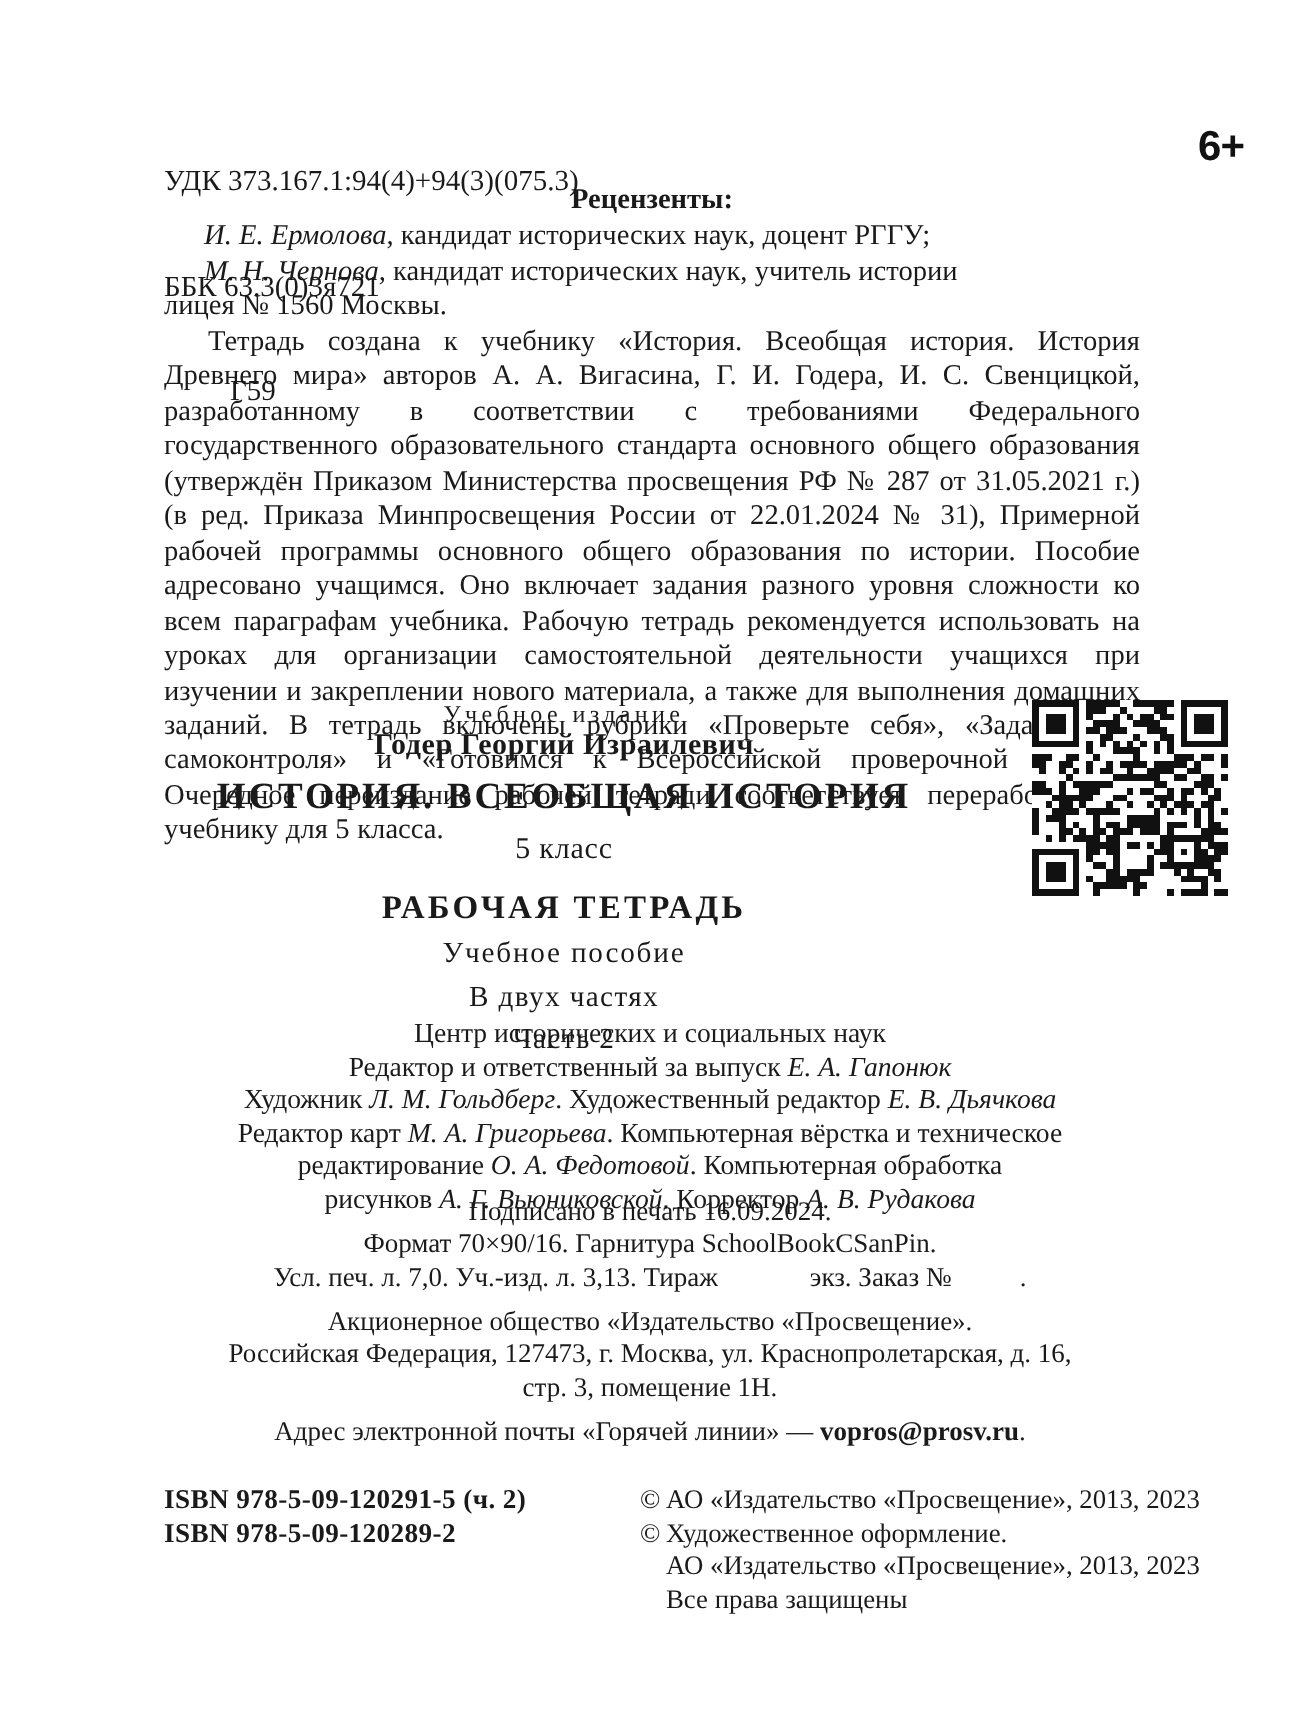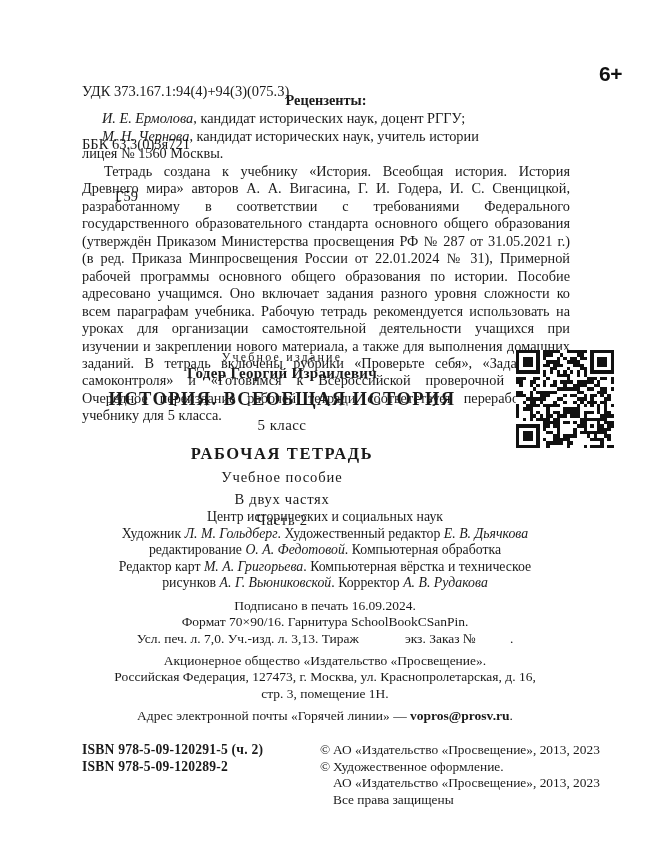--- a/index.html
+++ b/index.html
@@ -250,23 +250,24 @@
     <svg id="qr-svg" width="98" height="98" viewBox="0 0 29 29" shape-rendering="crispEdges">
       <rect width="29" height="29" fill="#ffffff"></rect>
       <g id="qr-modules" fill="#111111">
           <path d="M0 0h1v1h-1zM1 0h1v1h-1zM2 0h1v1h-1zM3 0h1v1h-1zM4 0h1v1h-1zM5 0h1v1h-1zM6 0h1v1h-1zM8 0h1v1h-1zM9 0h1v1h-1zM10 0h1v1h-1zM11 0h1v1h-1zM12 0h1v1h-1zM15 0h1v1h-1zM16 0h1v1h-1zM17 0h1v1h-1zM18 0h1v1h-1zM19 0h1v1h-1zM20 0h1v1h-1zM22 0h1v1h-1zM23 0h1v1h-1zM24 0h1v1h-1zM25 0h1v1h-1zM26 0h1v1h-1zM27 0h1v1h-1zM28 0h1v1h-1zM0 1h1v1h-1zM6 1h1v1h-1zM8 1h1v1h-1zM9 1h1v1h-1zM10 1h1v1h-1zM13 1h1v1h-1zM18 1h1v1h-1zM19 1h1v1h-1zM22 1h1v1h-1zM28 1h1v1h-1zM0 2h1v1h-1zM2 2h1v1h-1zM3 2h1v1h-1zM4 2h1v1h-1zM6 2h1v1h-1zM8 2h1v1h-1zM12 2h1v1h-1zM14 2h1v1h-1zM16 2h1v1h-1zM17 2h1v1h-1zM19 2h1v1h-1zM20 2h1v1h-1zM22 2h1v1h-1zM24 2h1v1h-1zM25 2h1v1h-1zM26 2h1v1h-1zM28 2h1v1h-1zM0 3h1v1h-1zM2 3h1v1h-1zM3 3h1v1h-1zM4 3h1v1h-1zM6 3h1v1h-1zM9 3h1v1h-1zM10 3h1v1h-1zM11 3h1v1h-1zM12 3h1v1h-1zM15 3h1v1h-1zM16 3h1v1h-1zM17 3h1v1h-1zM18 3h1v1h-1zM22 3h1v1h-1zM24 3h1v1h-1zM25 3h1v1h-1zM26 3h1v1h-1zM28 3h1v1h-1zM0 4h1v1h-1zM2 4h1v1h-1zM3 4h1v1h-1zM4 4h1v1h-1zM6 4h1v1h-1zM8 4h1v1h-1zM9 4h1v1h-1zM11 4h1v1h-1zM12 4h1v1h-1zM13 4h1v1h-1zM17 4h1v1h-1zM18 4h1v1h-1zM19 4h1v1h-1zM22 4h1v1h-1zM24 4h1v1h-1zM25 4h1v1h-1zM26 4h1v1h-1zM28 4h1v1h-1zM0 5h1v1h-1zM6 5h1v1h-1zM10 5h1v1h-1zM11 5h1v1h-1zM15 5h1v1h-1zM19 5h1v1h-1zM20 5h1v1h-1zM22 5h1v1h-1zM28 5h1v1h-1zM0 6h1v1h-1zM1 6h1v1h-1zM2 6h1v1h-1zM3 6h1v1h-1zM4 6h1v1h-1zM5 6h1v1h-1zM6 6h1v1h-1zM8 6h1v1h-1zM10 6h1v1h-1zM12 6h1v1h-1zM14 6h1v1h-1zM16 6h1v1h-1zM18 6h1v1h-1zM20 6h1v1h-1zM22 6h1v1h-1zM23 6h1v1h-1zM24 6h1v1h-1zM25 6h1v1h-1zM26 6h1v1h-1zM27 6h1v1h-1zM28 6h1v1h-1zM8 7h1v1h-1zM12 7h1v1h-1zM13 7h1v1h-1zM14 7h1v1h-1zM15 7h1v1h-1zM18 7h1v1h-1zM20 7h1v1h-1zM0 8h1v1h-1zM1 8h1v1h-1zM2 8h1v1h-1zM5 8h1v1h-1zM6 8h1v1h-1zM9 8h1v1h-1zM15 8h1v1h-1zM21 8h1v1h-1zM22 8h1v1h-1zM23 8h1v1h-1zM25 8h1v1h-1zM26 8h1v1h-1zM28 8h1v1h-1zM0 9h1v1h-1zM1 9h1v1h-1zM4 9h1v1h-1zM5 9h1v1h-1zM8 9h1v1h-1zM11 9h1v1h-1zM13 9h1v1h-1zM14 9h1v1h-1zM15 9h1v1h-1zM16 9h1v1h-1zM18 9h1v1h-1zM19 9h1v1h-1zM20 9h1v1h-1zM21 9h1v1h-1zM22 9h1v1h-1zM24 9h1v1h-1zM28 9h1v1h-1zM1 10h1v1h-1zM4 10h1v1h-1zM6 10h1v1h-1zM8 10h1v1h-1zM10 10h1v1h-1zM11 10h1v1h-1zM14 10h1v1h-1zM17 10h1v1h-1zM18 10h1v1h-1zM19 10h1v1h-1zM20 10h1v1h-1zM23 10h1v1h-1zM24 10h1v1h-1zM5 11h1v1h-1zM12 11h1v1h-1zM13 11h1v1h-1zM14 11h1v1h-1zM15 11h1v1h-1zM16 11h1v1h-1zM17 11h1v1h-1zM18 11h1v1h-1zM21 11h1v1h-1zM22 11h1v1h-1zM25 11h1v1h-1zM26 11h1v1h-1zM28 11h1v1h-1zM0 12h1v1h-1zM1 12h1v1h-1zM4 12h1v1h-1zM6 12h1v1h-1zM7 12h1v1h-1zM8 12h1v1h-1zM9 12h1v1h-1zM10 12h1v1h-1zM11 12h1v1h-1zM18 12h1v1h-1zM19 12h1v1h-1zM24 12h1v1h-1zM25 12h1v1h-1zM26 12h1v1h-1zM0 13h1v1h-1zM1 13h1v1h-1zM2 13h1v1h-1zM4 13h1v1h-1zM7 13h1v1h-1zM8 13h1v1h-1zM9 13h1v1h-1zM14 13h1v1h-1zM16 13h1v1h-1zM17 13h1v1h-1zM20 13h1v1h-1zM22 13h1v1h-1zM23 13h1v1h-1zM25 13h1v1h-1zM27 13h1v1h-1zM3 14h1v1h-1zM4 14h1v1h-1zM5 14h1v1h-1zM6 14h1v1h-1zM7 14h1v1h-1zM8 14h1v1h-1zM12 14h1v1h-1zM13 14h1v1h-1zM18 14h1v1h-1zM19 14h1v1h-1zM20 14h1v1h-1zM22 14h1v1h-1zM26 14h1v1h-1zM27 14h1v1h-1zM2 15h1v1h-1zM4 15h1v1h-1zM5 15h1v1h-1zM7 15h1v1h-1zM11 15h1v1h-1zM14 15h1v1h-1zM17 15h1v1h-1zM19 15h1v1h-1zM21 15h1v1h-1zM22 15h1v1h-1zM23 15h1v1h-1zM25 15h1v1h-1zM26 15h1v1h-1zM0 16h1v1h-1zM3 16h1v1h-1zM4 16h1v1h-1zM5 16h1v1h-1zM6 16h1v1h-1zM8 16h1v1h-1zM9 16h1v1h-1zM10 16h1v1h-1zM11 16h1v1h-1zM12 16h1v1h-1zM18 16h1v1h-1zM20 16h1v1h-1zM22 16h1v1h-1zM24 16h1v1h-1zM26 16h1v1h-1zM28 16h1v1h-1zM0 17h1v1h-1zM2 17h1v1h-1zM3 17h1v1h-1zM4 17h1v1h-1zM9 17h1v1h-1zM14 17h1v1h-1zM15 17h1v1h-1zM16 17h1v1h-1zM17 17h1v1h-1zM18 17h1v1h-1zM24 17h1v1h-1zM26 17h1v1h-1zM0 18h1v1h-1zM4 18h1v1h-1zM6 18h1v1h-1zM9 18h1v1h-1zM11 18h1v1h-1zM12 18h1v1h-1zM14 18h1v1h-1zM15 18h1v1h-1zM16 18h1v1h-1zM17 18h1v1h-1zM18 18h1v1h-1zM20 18h1v1h-1zM21 18h1v1h-1zM22 18h1v1h-1zM24 18h1v1h-1zM26 18h1v1h-1zM27 18h1v1h-1zM0 19h1v1h-1zM4 19h1v1h-1zM5 19h1v1h-1zM7 19h1v1h-1zM9 19h1v1h-1zM10 19h1v1h-1zM12 19h1v1h-1zM13 19h1v1h-1zM14 19h1v1h-1zM16 19h1v1h-1zM17 19h1v1h-1zM18 19h1v1h-1zM20 19h1v1h-1zM25 19h1v1h-1zM26 19h1v1h-1zM27 19h1v1h-1zM28 19h1v1h-1zM2 20h1v1h-1zM4 20h1v1h-1zM6 20h1v1h-1zM7 20h1v1h-1zM8 20h1v1h-1zM9 20h1v1h-1zM11 20h1v1h-1zM12 20h1v1h-1zM19 20h1v1h-1zM20 20h1v1h-1zM21 20h1v1h-1zM22 20h1v1h-1zM23 20h1v1h-1zM24 20h1v1h-1zM25 20h1v1h-1zM26 20h1v1h-1zM8 21h1v1h-1zM9 21h1v1h-1zM10 21h1v1h-1zM11 21h1v1h-1zM12 21h1v1h-1zM14 21h1v1h-1zM15 21h1v1h-1zM17 21h1v1h-1zM19 21h1v1h-1zM20 21h1v1h-1zM24 21h1v1h-1zM26 21h1v1h-1zM27 21h1v1h-1zM28 21h1v1h-1zM0 22h1v1h-1zM1 22h1v1h-1zM2 22h1v1h-1zM3 22h1v1h-1zM4 22h1v1h-1zM5 22h1v1h-1zM6 22h1v1h-1zM8 22h1v1h-1zM9 22h1v1h-1zM11 22h1v1h-1zM12 22h1v1h-1zM18 22h1v1h-1zM19 22h1v1h-1zM20 22h1v1h-1zM22 22h1v1h-1zM24 22h1v1h-1zM25 22h1v1h-1zM27 22h1v1h-1zM28 22h1v1h-1zM0 23h1v1h-1zM6 23h1v1h-1zM8 23h1v1h-1zM12 23h1v1h-1zM17 23h1v1h-1zM20 23h1v1h-1zM24 23h1v1h-1zM25 23h1v1h-1zM26 23h1v1h-1zM27 23h1v1h-1zM0 24h1v1h-1zM2 24h1v1h-1zM3 24h1v1h-1zM4 24h1v1h-1zM6 24h1v1h-1zM9 24h1v1h-1zM10 24h1v1h-1zM12 24h1v1h-1zM17 24h1v1h-1zM19 24h1v1h-1zM20 24h1v1h-1zM21 24h1v1h-1zM22 24h1v1h-1zM23 24h1v1h-1zM24 24h1v1h-1zM25 24h1v1h-1zM26 24h1v1h-1zM0 25h1v1h-1zM2 25h1v1h-1zM3 25h1v1h-1zM4 25h1v1h-1zM6 25h1v1h-1zM11 25h1v1h-1zM12 25h1v1h-1zM14 25h1v1h-1zM15 25h1v1h-1zM16 25h1v1h-1zM17 25h1v1h-1zM21 25h1v1h-1zM23 25h1v1h-1zM26 25h1v1h-1zM27 25h1v1h-1zM0 26h1v1h-1zM2 26h1v1h-1zM3 26h1v1h-1zM4 26h1v1h-1zM6 26h1v1h-1zM8 26h1v1h-1zM11 26h1v1h-1zM12 26h1v1h-1zM13 26h1v1h-1zM14 26h1v1h-1zM15 26h1v1h-1zM22 26h1v1h-1zM23 26h1v1h-1zM24 26h1v1h-1zM25 26h1v1h-1zM27 26h1v1h-1zM0 27h1v1h-1zM6 27h1v1h-1zM9 27h1v1h-1zM10 27h1v1h-1zM11 27h1v1h-1zM12 27h1v1h-1zM13 27h1v1h-1zM15 27h1v1h-1zM16 27h1v1h-1zM25 27h1v1h-1zM0 28h1v1h-1zM1 28h1v1h-1zM2 28h1v1h-1zM3 28h1v1h-1zM4 28h1v1h-1zM5 28h1v1h-1zM6 28h1v1h-1zM9 28h1v1h-1zM15 28h1v1h-1zM20 28h1v1h-1zM22 28h1v1h-1zM23 28h1v1h-1zM24 28h1v1h-1zM25 28h1v1h-1zM27 28h1v1h-1zM28 28h1v1h-1z" fill="#111111"></path>
         </g>
     </svg>
   </div>
 
   <div class="credits">
     <div>Центр исторических и социальных наук</div>
+    <div><span>Редактор и ответственный за выпуск </span><span class="nm">Е. А. Гапонюк</span></div>
     <div><span>Художник </span><span class="nm">Л. М. Гольдберг</span><span>. Художественный редактор </span><span class="nm">Е. В. Дьячкова</span></div>
+    <div><span>Редактор карт </span><span class="nm">М. А. Григорьева</span><span>. Компьютерная вёрстка и техническое</span></div>
     <div><span>редактирование </span><span class="nm">О. А. Федотовой</span><span>. Компьютерная обработка</span></div>
-    <div><span>Редактор карт </span><span class="nm">М. А. Григорьева</span><span>. Компьютерная вёрстка и техническое</span></div>
     <div><span>рисунков </span><span class="nm">А. Г. Вьюниковской</span><span>. Корректор </span><span class="nm">А. В. Рудакова</span></div>
   </div>
 
   <div class="printdata">
     <div>Подписано в печать 16.09.2024.</div>
     <div>Формат 70×90/16. Гарнитура SchoolBookCSanPin.</div>
     <div><span>Усл. печ. л. 7,0. Уч.-изд. л. 3,13. Тираж</span><span class="gap-s"></span><span>экз. Заказ №</span><span class="gap-m"></span><span>.</span></div>
   </div>
 
   <div class="publisher">

